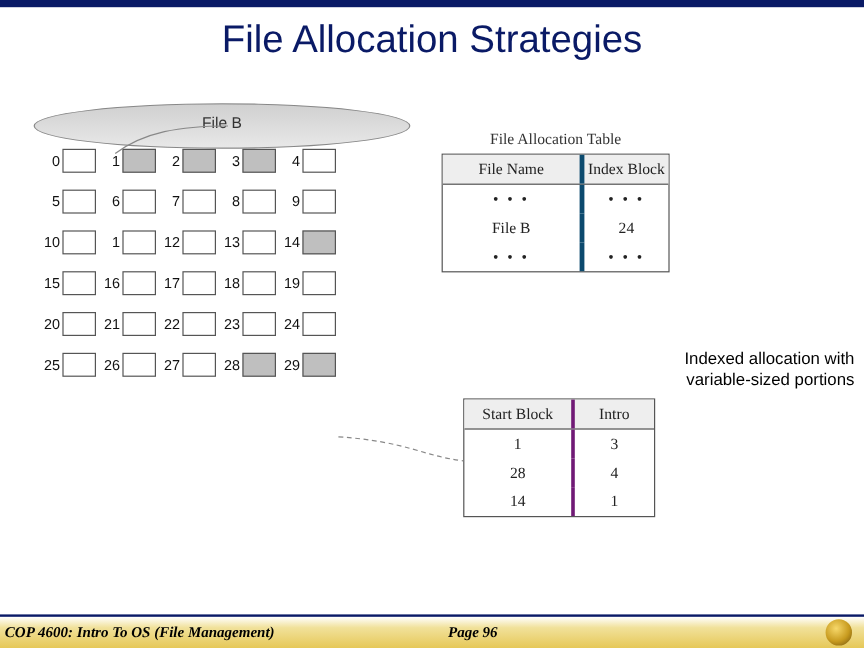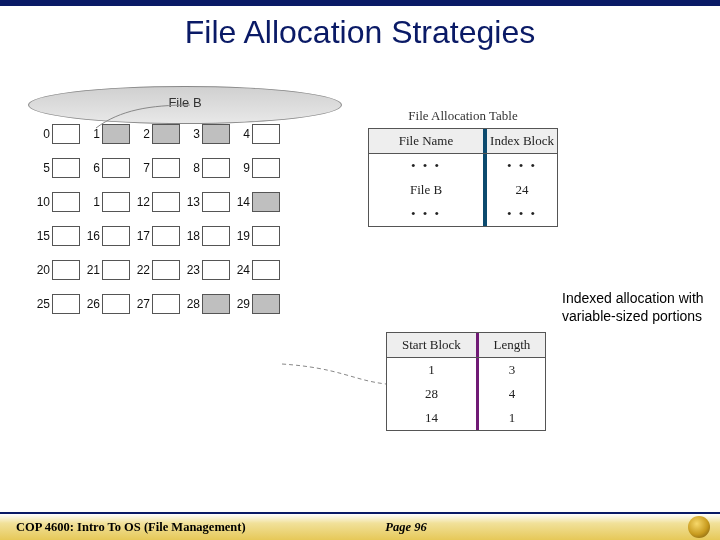--- a/index.html
+++ b/index.html
@@ -143,21 +143,21 @@
   .index-table .c1 { width: 90px; border-right:3px solid #701a75; }
   .index-table .c2 { width: 66px; }
 
   .caption {
     position: absolute;
     top: 290px;
     left: 562px;
     width: 150px;
     font-size: 14px;
     color: #000;
-    text-align: left;
+    text-align: right;
     line-height: 1.25;
   }
 
   svg.connectors {
     position: absolute;
     left: 0; top: 0;
     width: 720px; height: 540px;
     pointer-events: none;
   }
 
@@ -170,21 +170,22 @@
     background: linear-gradient(#ffffff, #f1e19a 35%, #e6c858);
     border-top: 2px solid #0a1a66;
     display: flex;
     align-items: center;
     font-family: "Times New Roman", serif;
     font-size: 12.5px;
     color: #000;
   }
   .footer .left {
     flex: 0 0 300px;
-    padding-left: 16px;
+    padding-left: 4px;
+    font-style: italic;
     font-weight: bold;
   }
   .footer .mid {
     flex: 0 0 180px;
     text-align: center;
     font-style: italic;
     font-weight: bold;
   }
   .footer .right {
     flex: 1;
@@ -368,21 +369,21 @@
         <div class="c c1 dots">• • •</div>
         <div class="c c2 dots">• • •</div>
       </div>
     </div>
 </div>
 
 <div class="index-table">
   <div class="tbl" id="idx-tbl">
       <div class="hrow">
         <div class="c c1">Start Block</div>
-        <div class="c c2">Length</div>
+        <div class="c c2">Intro</div>
       </div>
       <div class="drow">
         <div class="c c1">1</div>
         <div class="c c2">3</div>
       </div>
       <div class="drow">
         <div class="c c1">28</div>
         <div class="c c2">4</div>
       </div>
       <div class="drow">

